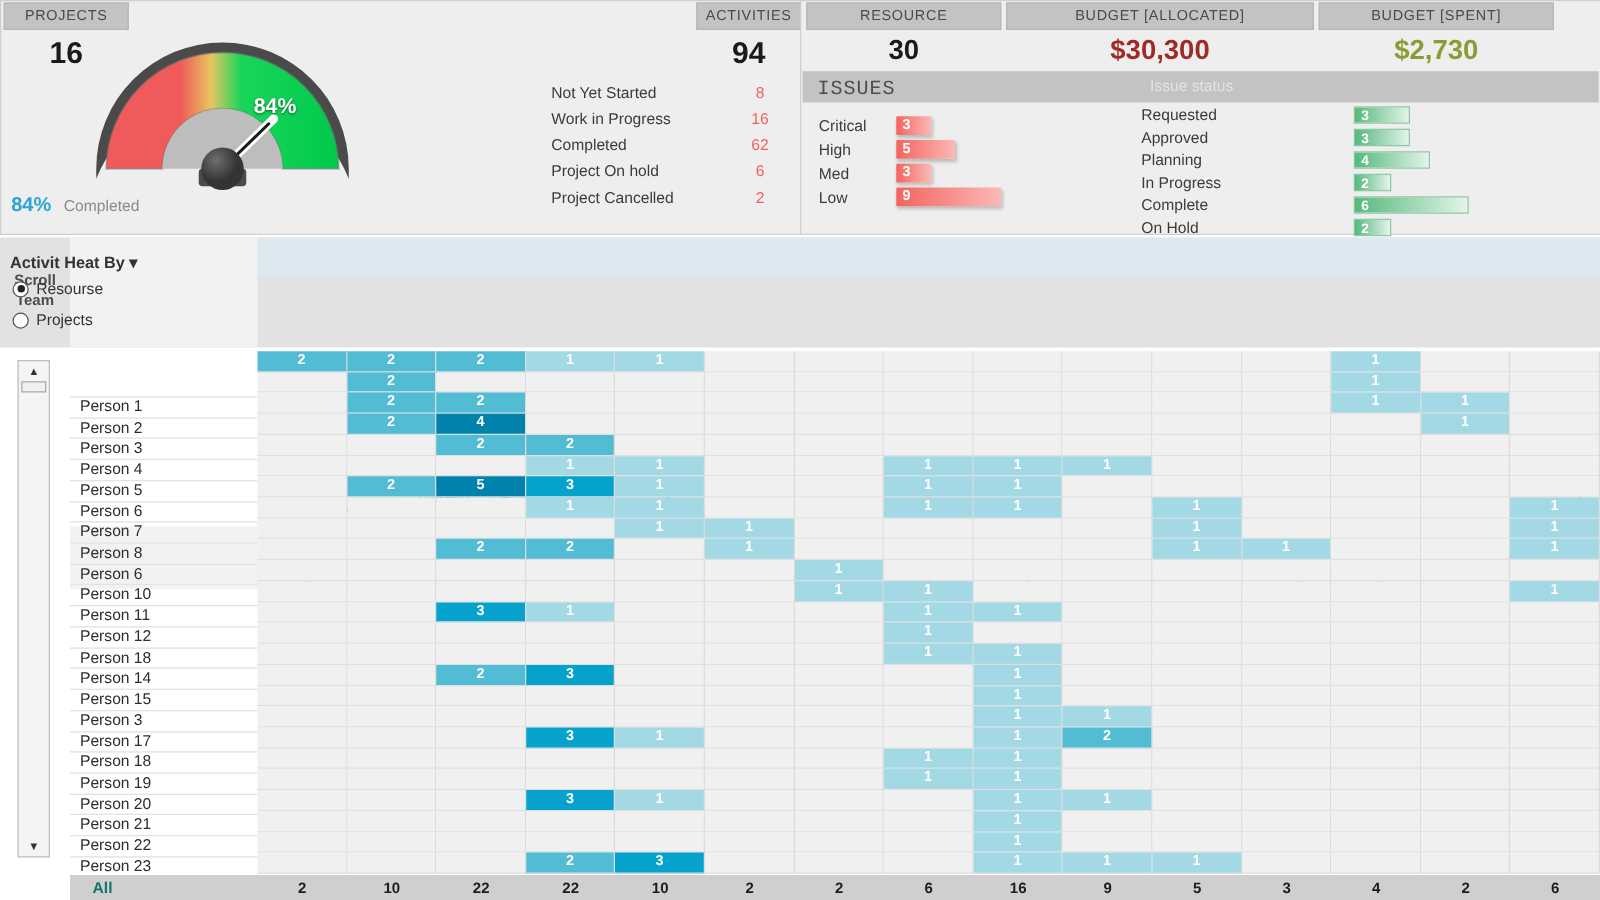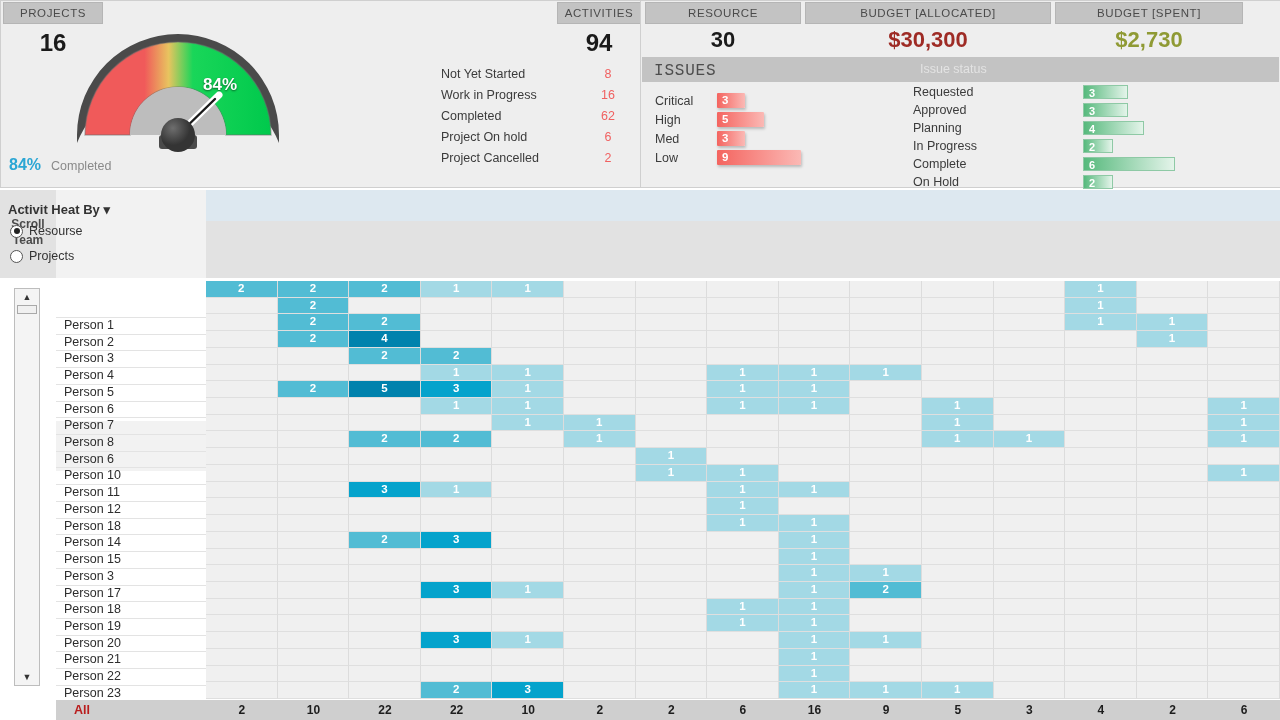--- a/index.html
+++ b/index.html
@@ -148,21 +148,21 @@
           color:#2d2d2d; padding-left:8px; line-height:16.72px;
           border-bottom:1px solid #e3e3e3;margin-top:36px;}
   .gcells{ flex:1; display:flex; }
   .gc{ flex:1; border-right:1px solid #dcdcdc; border-bottom:1px solid #dfdfdf;
        background:#f0f0f0; color:#ffffff; font-size:11.5px; font-weight:bold;
        text-align:center; line-height:15.7px;}
 
   .totalrow{ position:absolute; left:56px; top:700px; width:1224px; height:20px;
              background:#cfcfcf; display:flex; align-items:center;}
   .totalrow .tname{ width:150px; flex:none; padding-left:18px; font-weight:bold;
-                    font-size:12.5px; color:#b91c1c;}
+                    font-size:12.5px; color:#0f766e;}
   .totalrow .tcells{ flex:1; display:flex;}
   .totalrow .tc{ flex:1; text-align:center; font-weight:bold; font-size:12px;
                  color:#1d1d1d;}
 </style>
 </head>
 <body>
 
 <div class="app">
 
   <div class="top">

